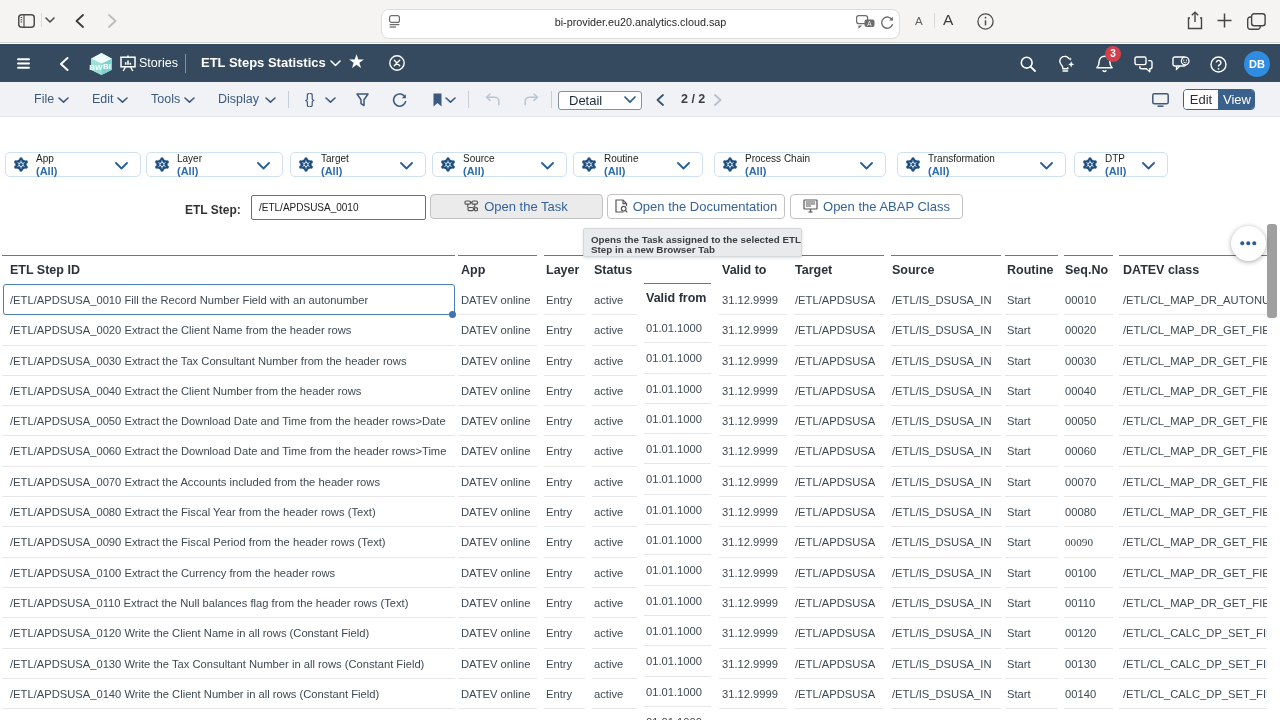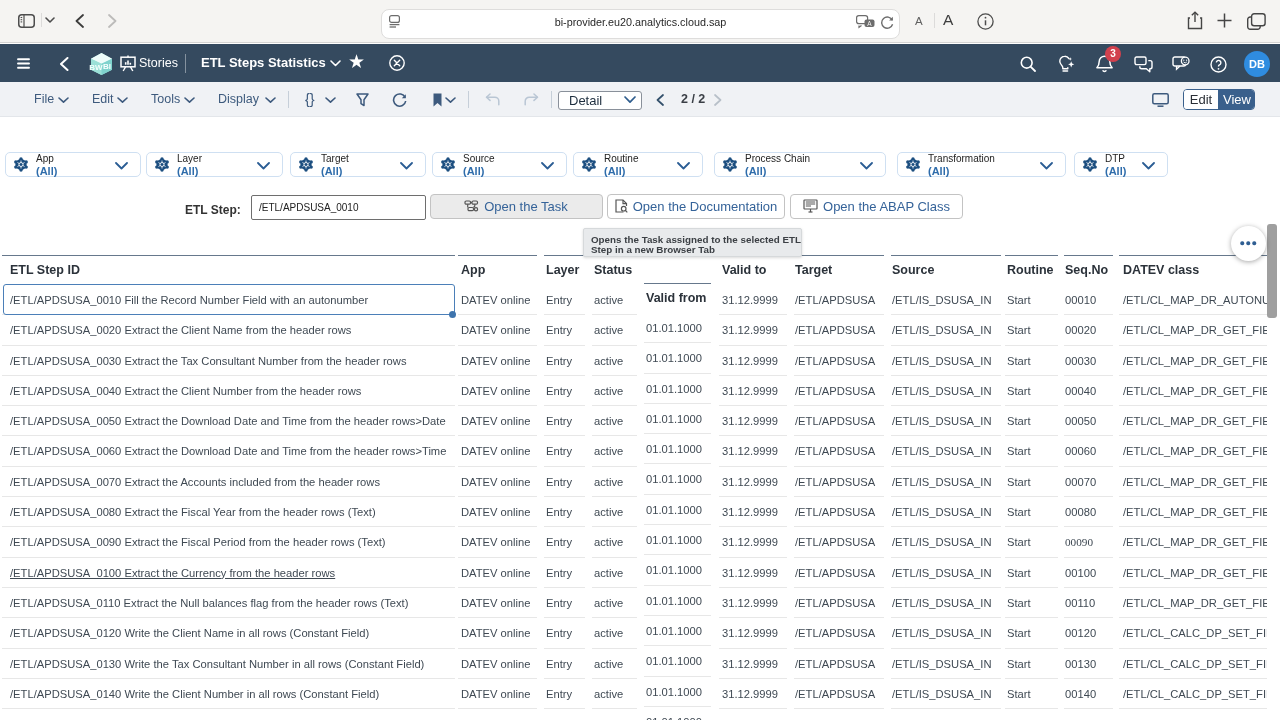--- a/index.html
+++ b/index.html
@@ -487,21 +487,21 @@
       <div class="thead" style="padding-left:8px;">ETL Step ID</div>
       <div class="tcell" style="padding-left:8px;">/ETL/APDSUSA_0010 Fill the Record Number Field with an autonumber</div>
       <div class="tcell" style="padding-left:8px;">/ETL/APDSUSA_0020 Extract the Client Name from the header rows</div>
       <div class="tcell" style="padding-left:8px;">/ETL/APDSUSA_0030 Extract the Tax Consultant Number from the header rows</div>
       <div class="tcell" style="padding-left:8px;">/ETL/APDSUSA_0040 Extract the Client Number from the header rows</div>
       <div class="tcell" style="padding-left:8px;">/ETL/APDSUSA_0050 Extract the Download Date and Time from the header rows&gt;Date</div>
       <div class="tcell" style="padding-left:8px;">/ETL/APDSUSA_0060 Extract the Download Date and Time from the header rows&gt;Time</div>
       <div class="tcell" style="padding-left:8px;">/ETL/APDSUSA_0070 Extract the Accounts included from the header rows</div>
       <div class="tcell" style="padding-left:8px;">/ETL/APDSUSA_0080 Extract the Fiscal Year from the header rows (Text)</div>
       <div class="tcell" style="padding-left:8px;">/ETL/APDSUSA_0090 Extract the Fiscal Period from the header rows (Text)</div>
-      <div class="tcell" style="padding-left:8px;text-decoration:underline;">/ETL/APDSUSA_0100 Extract the Currency from the header rows</div>
+      <div class="tcell" style="padding-left:8px;">/ETL/APDSUSA_0100 Extract the Currency from the header rows</div>
       <div class="tcell" style="padding-left:8px;">/ETL/APDSUSA_0110 Extract the Null balances flag from the header rows (Text)</div>
       <div class="tcell" style="padding-left:8px;">/ETL/APDSUSA_0120 Write the Client Name in all rows (Constant Field)</div>
       <div class="tcell" style="padding-left:8px;">/ETL/APDSUSA_0130 Write the Tax Consultant Number in all rows (Constant Field)</div>
       <div class="tcell" style="padding-left:8px;">/ETL/APDSUSA_0140 Write the Client Number in all rows (Constant Field)</div>
     </div>
 <div class="tcol" style="left:458px;width:79px;">
       <div class="thead" style="padding-left:3px;">App</div>
       <div class="tcell" style="padding-left:3px;">DATEV online</div>
       <div class="tcell" style="padding-left:3px;">DATEV online</div>
       <div class="tcell" style="padding-left:3px;">DATEV online</div>

